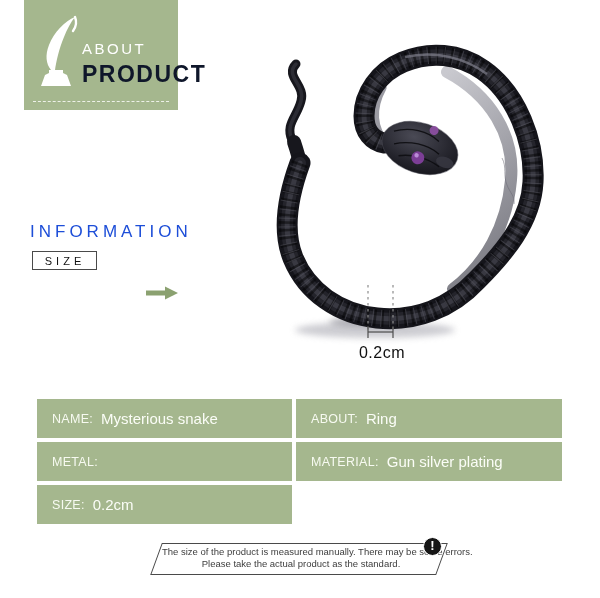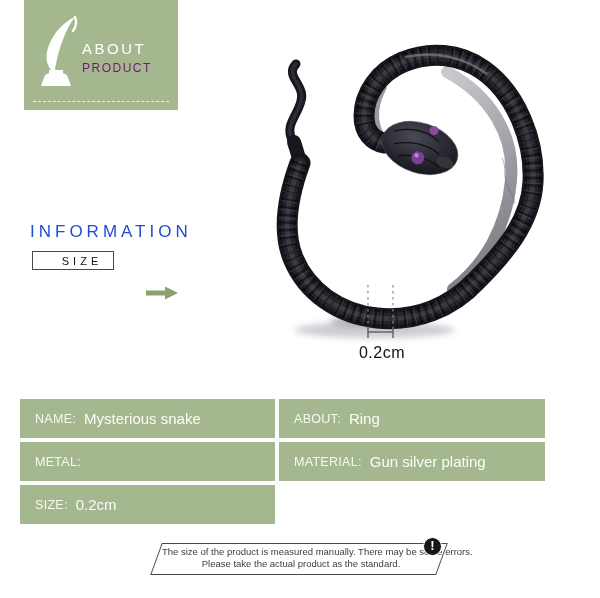--- a/index.html
+++ b/index.html
@@ -5,36 +5,36 @@
   html,body{margin:0;padding:0;background:#fff;}
   .canvas{
     position:relative;width:600px;height:598px;background:#ffffff;overflow:hidden;
     font-family:"Liberation Sans", sans-serif;
   }
 
   
   .badge{position:absolute;left:24px;top:0;width:154px;height:110px;background:#a5b78e;}
   .badge .quill{position:absolute;left:13px;top:15px;}
   .badge-line1{position:absolute;left:58px;top:40px;color:#ffffff;font-size:15px;letter-spacing:2.5px;font-weight:400;}
-  .badge-line2{position:absolute;left:58px;top:61px;color:#701a75;font-size:12px;letter-spacing:1.5px;font-weight:400;}
+  .badge-line2{position:absolute;left:58px;top:61px;color:#0f172a;font-size:23px;letter-spacing:1.5px;font-weight:700;}
   .badge-dash{position:absolute;left:9px;right:9px;bottom:8px;border-top:1px dashed rgba(255,255,255,0.8);}
 
   
   .info-heading{position:absolute;left:30px;top:222px;font-size:17px;letter-spacing:4px;color:#1d4ed8;font-weight:400;}
   .size-box{position:absolute;left:32px;top:251px;width:62px;height:17px;border:1px solid #4a4a4a;
-    display:flex;align-items:center;justify-content:center;font-size:11px;letter-spacing:4px;color:#111;padding-left:18px;}
+    display:flex;align-items:center;justify-content:center;font-size:11px;letter-spacing:4px;color:#111;padding-left:1px;}
   .arrow-svg{position:absolute;left:146px;top:286px;}
 
   
   .ring-figure{position:absolute;left:255px;top:30px;width:300px;height:316px;}
   .measure-label{position:absolute;left:351px;top:344px;width:62px;text-align:center;
     font-size:16px;color:#101010;font-weight:500;letter-spacing:0.5px;}
 
   
-  .spec-table{position:absolute;left:20px;top:399px;width:525px;
+  .spec-table{position:absolute;left:37px;top:399px;width:525px;
     display:grid;grid-template-columns:255px 266px;grid-auto-rows:39px;column-gap:4px;row-gap:4px;background:#fff;}
   .spec-cell{background:#a5b78e;display:flex;align-items:center;padding-left:15px;overflow:hidden;white-space:nowrap;}
   .spec-label{color:#f7faf1;font-size:12.5px;letter-spacing:0.3px;}
   .spec-value{color:#fbfdf7;font-size:15px;margin-left:8px;}
 
   
   .disc-skew{position:absolute;left:156px;top:543px;width:284px;height:30px;background:#ffffff;
     border:1px solid #4a4a4a;transform:skewX(-20deg);}
   .disc-text{position:absolute;left:162px;top:546px;width:278px;text-align:center;color:#3d3d3d;
     font-size:9.5px;line-height:12px;}

